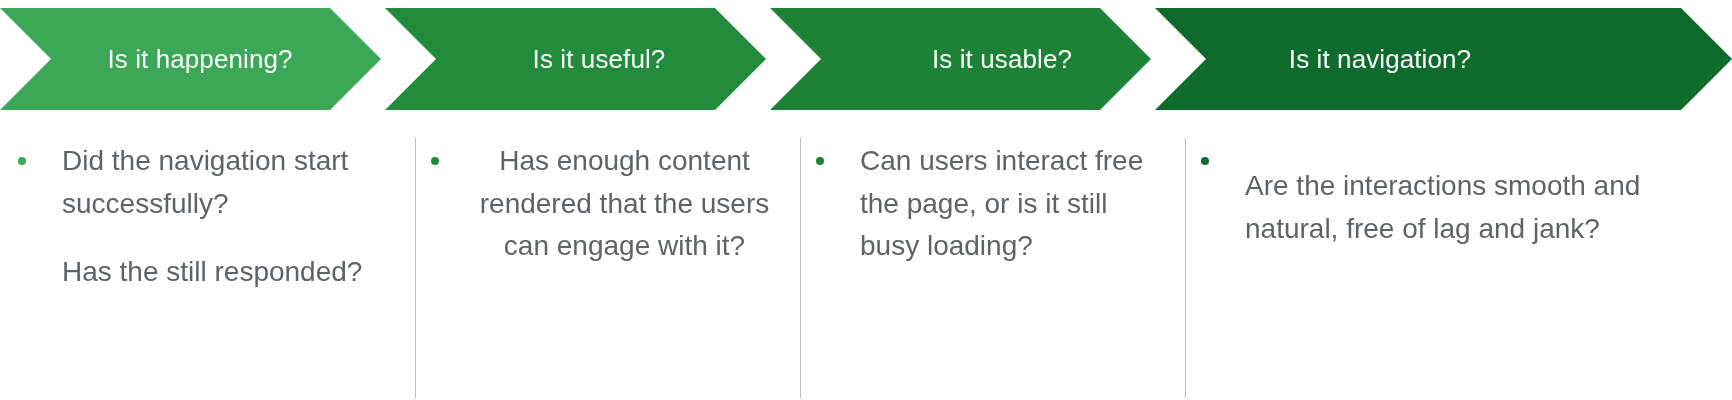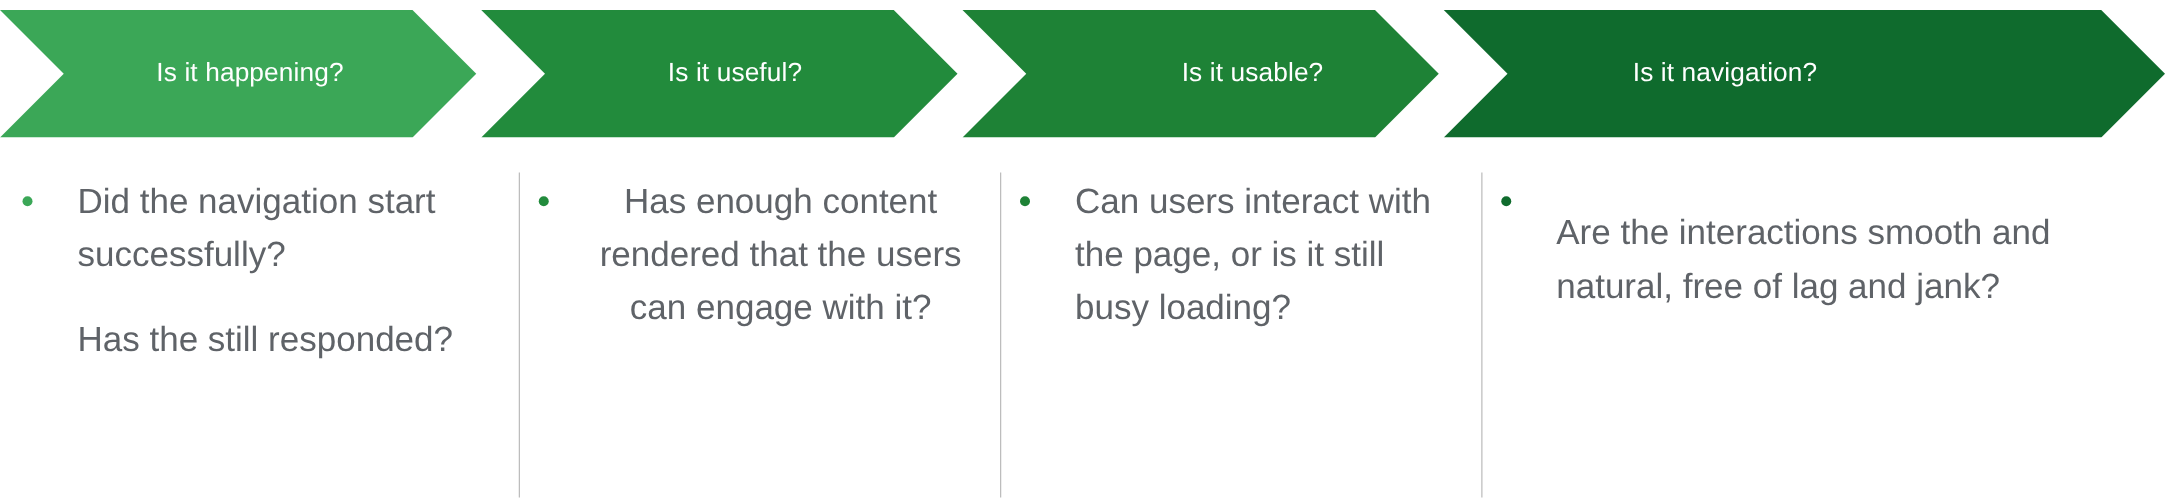--- a/index.html
+++ b/index.html
@@ -35,28 +35,28 @@
     height: 102px;
   }
   .chev-label {
     position: absolute;
     top: 0;
     height: 102px;
     display: flex;
     align-items: center;
     justify-content: center;
     color: #ffffff;
-    font-size: 21px;
+    font-size: 26px;
     font-weight: 400;
     letter-spacing: 0.1px;
     white-space: nowrap;
     pointer-events: none;
   }
   .chev-label.c0 { left: 20px;   width: 360px; }
-  .chev-label.c1 { left: 408px;  width: 360px; }
+  .chev-label.c1 { left: 419px;  width: 360px; }
   .chev-label.c2 { left: 822px;  width: 360px; }
   .chev-label.c3 { left: 1180px; width: 400px; }
 
   
   .columns {
     position: absolute;
     left: 0;
     top: 130px;
     width: 1732px;
     height: 270px;
@@ -145,21 +145,21 @@
       <span class="bullet-dot" style="background: rgb(34, 139, 60);"></span>
       <div class="bullet-text" style="color: rgb(95, 99, 104); text-align: center;">
         <p>Has enough content rendered that the users can engage with it?</p>
       </div>
     </div>
 
     <div class="col c2">
       <span class="col-divider" style="background: rgb(189, 189, 189);"></span>
       <span class="bullet-dot" style="background: rgb(30, 130, 54);"></span>
       <div class="bullet-text" style="color: rgb(95, 99, 104);">
-        <p>Can users interact with the page, or is it still busy loading?</p>
+        <p>Can users interact free the page, or is it still busy loading?</p>
       </div>
     </div>
 
     <div class="col c3">
       <span class="col-divider" style="background: rgb(189, 189, 189);"></span>
       <span class="bullet-dot" style="background: rgb(15, 107, 45);"></span>
       <div class="bullet-text" style="color: rgb(95, 99, 104); margin-top: 25px;">
         <p>Are the interactions smooth and natural, free of lag and jank?</p>
       </div>
     </div>

